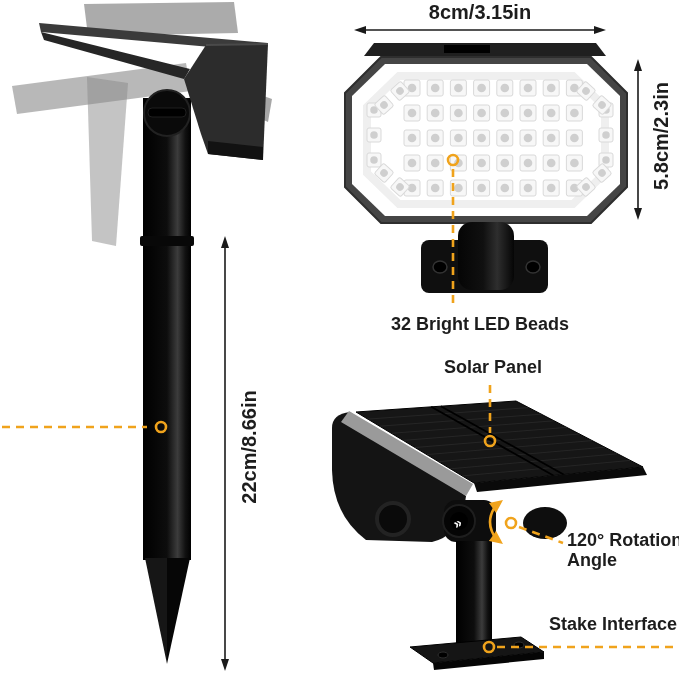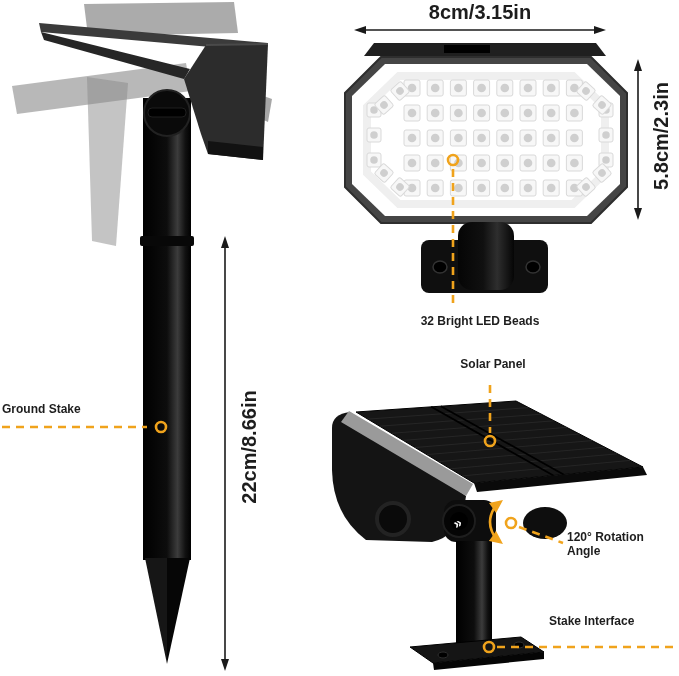--- a/index.html
+++ b/index.html
@@ -1,19 +1,19 @@
 <!DOCTYPE html>
 <html><head>
 <meta charset="utf-8">
 <style>
   html,body{margin:0;padding:0;background:#fff;}
   #stage{position:relative;width:679px;height:676px;background:#ffffff;overflow:hidden;
          font-family:"Liberation Sans",sans-serif;}
   #art{position:absolute;left:0;top:0;}
-  .label{position:absolute;font-weight:700;font-size:12px;color:#1d1d1d;line-height:1.0;white-space:nowrap;}
+  .label{position:absolute;font-weight:700;font-size:18px;color:#1d1d1d;line-height:1.0;white-space:nowrap;}
   .dim{font-size:20px;}
   .center{text-align:center;}
   .rot{transform:rotate(-90deg);}
   .led{fill:#f7f7f7;stroke:#d9d9d9;stroke-width:1;}
   .ledc{fill:#cfcfcf;}
   .op{stroke:#F0A31C;stroke-width:2.6;fill:none;}
   .opd{stroke:#F0A31C;stroke-width:2.6;fill:none;stroke-dasharray:8 6;}
   .ring{stroke:#F0A31C;stroke-width:2.6;fill:none;}
   .dl{stroke:#1a1a1a;stroke-width:1.6;}
   .ah{fill:#1a1a1a;}
@@ -398,15 +398,14 @@
 
 <div class="label center" style="left:413px;top:358px;width:160px;">Solar Panel</div>
 
 <div class="label" style="left:567px;top:531px;">
   <div>120° Rotation</div>
   <div style="margin-top:2px;">Angle</div>
 </div>
 
 <div class="label" style="left:549px;top:615px;">Stake Interface</div>
 
-<div class="label" style="left:2px;top:403px;">Ground Stake</div>
 
 </div>
 
 </body></html>

